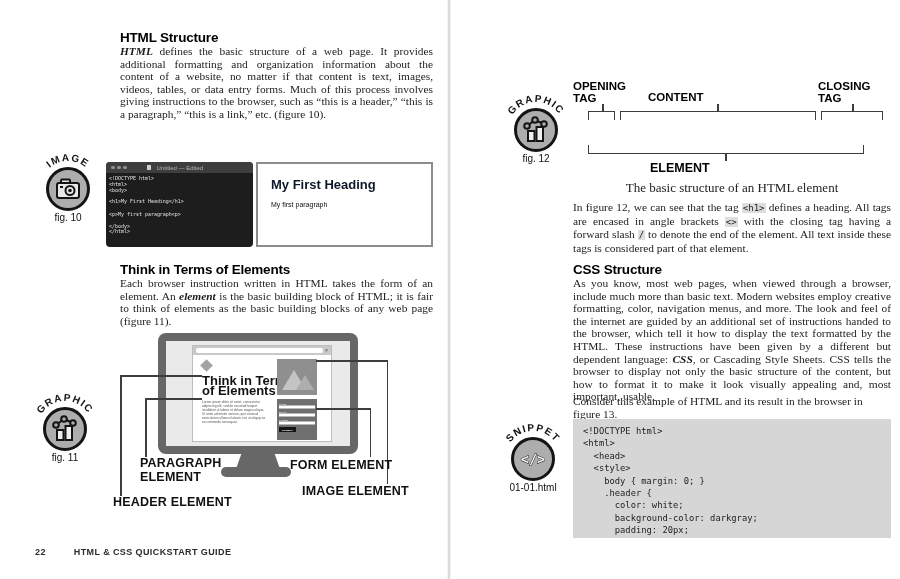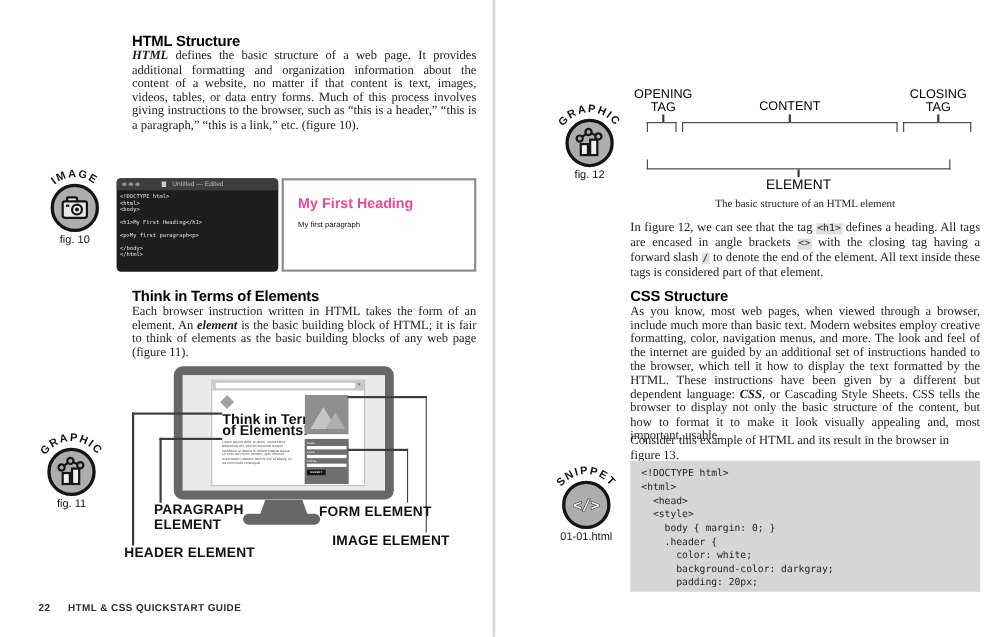--- a/index.html
+++ b/index.html
@@ -35,21 +35,21 @@
             background:#1d1d1d; border-radius:4px; overflow:hidden; }
   #editor-titlebar { height:11px; background:#3e3e3e; display:flex; align-items:center; gap:2.5px; padding:0 5px; }
   .dot { width:3.5px; height:3.5px; border-radius:50%; background:#909090; }
   .doc-icon { width:4px; height:5px; background:#cfcfcf; margin-left:18px; }
   #editor-title { color:#b5b5b5; font-family:"Liberation Sans",sans-serif; font-size:6px; margin-left:3px; }
   #editor-code { color:#e3e3e3; font-family:"DejaVu Sans Mono",monospace; font-size:8px; line-height:9.6px;
                  padding:4px 5px; width:237px; transform:scale(.62); transform-origin:0 0; white-space:pre; }
 
   #browser-demo { position:absolute; left:256px; top:162px; width:177px; height:85px;
                   background:#fff; border:2px solid #8c8c8c; }
-  #bd-heading { font-family:"Liberation Sans",sans-serif; font-weight:bold; font-size:13px; margin:13px 0 0 13px; color:#ec4899; }
+  #bd-heading { font-family:"Liberation Sans",sans-serif; font-weight:bold; font-size:13px; margin:13px 0 0 13px; color:#0f172a; }
   #bd-para { font-family:"Liberation Sans",sans-serif; font-size:7px; margin:9px 0 0 13px; color:#111; }
 
   
   #monitor-frame { position:absolute; left:158px; top:333px; width:200px; height:121px;
                    background:#676767; border-radius:8px; padding:8px; z-index:1; }
   #monitor-screen { width:184px; height:105px; background:#eaeaea; position:relative; }
   #mwindow { position:absolute; left:26px; top:4px; width:140px; height:97px; background:#fff;
              border:0.5px solid #bdbdbd; }
   .m-bar { height:9px; background:#c9c9c9; display:flex; align-items:center; gap:2px; padding:0 3px; }
   .m-url { flex:1; height:4.5px; background:#fff; border-radius:2px; }
@@ -81,62 +81,62 @@
   #cl-form-v   { left:369.5px; top:408px; width:1.5px; height:49px; }
 
   .el-label { position:absolute; font-family:"Liberation Sans",sans-serif; font-weight:bold;
               font-size:12.5px; line-height:14px; letter-spacing:.2px; color:#111; white-space:pre-line; z-index:7; }
   #lbl-paragraph { left:140px; top:456px; }
   #lbl-form { left:290px; top:458px; }
   #lbl-image { left:302px; top:484px; }
   #lbl-header { left:113px; top:495px; }
 
   
-  .d-lab { position:absolute; font-family:"Liberation Sans",sans-serif; font-weight:normal;
-           font-size:11.5px; line-height:11.5px; text-align:center; white-space:pre-line; color:#000; }
+  .d-lab { position:absolute; font-family:"Liberation Sans",sans-serif; font-weight:bold;
+           font-size:11.5px; line-height:11.5px; white-space:pre-line; color:#000; }
   #d-opening { left:573px; top:81px; width:60px; }
   #d-content { left:648px; top:92px; width:140px; }
   #d-closing { left:818px; top:81px; width:70px; }
   .d-tick { position:absolute; width:1.5px; background:#3d3d3d; }
   #dt-o  { left:602px; top:104px; height:7px; }
   #dt-c  { left:717px; top:104px; height:7px; }
   #dt-cl { left:852px; top:104px; height:7px; }
   .d-bracket-top { position:absolute; top:111px; height:9px; border:1.5px solid #3d3d3d; border-bottom:none; }
   #db-o  { left:588px; width:27px; }
   #db-c  { left:620px; width:196px; }
   #db-cl { left:821px; width:62px; }
   #d-code { position:absolute; left:573px; top:123px; width:318px;
             font-family:"DejaVu Sans Mono",monospace; font-size:14.5px; color:#2e2e2e; white-space:pre; }
   #db-el { position:absolute; left:588px; top:145px; width:276px; height:9px;
            border:1.5px solid #3d3d3d; border-top:none; }
   #dt-el { left:725px; top:154px; height:7px; }
   #d-element { left:650px; top:163px; width:152px; font-size:12.5px; }
   #d-caption { position:absolute; left:573px; top:180px; width:318px; text-align:center;
-               font-family:"Liberation Serif",serif; font-size:10px; color:#222; }
+               font-family:"Liberation Serif",serif; font-size:13px; color:#222; }
 
   
   #snippet-box { position:absolute; left:573px; top:419px; width:318px; height:119px;
                  background:#d6d6d6; padding:6px 10px; overflow:hidden;
                  font-family:"DejaVu Sans Mono",monospace; font-size:8.8px; line-height:12.4px; color:#222; }
 
   
   #lp-h1 { left:120px; top:30px; }
   #lp-para1 { left:120px; top:45px; width:313px; }
   #lp-h2 { left:120px; top:262px; }
   #lp-para2 { left:120px; top:277px; width:313px; }
   #rp-para1 { left:573px; top:26px; width:318px; }
   #rp-para2 { left:573px; top:201px; width:318px; }
   #rp-h1 { left:573px; top:262px; }
   #rp-para3 { left:573px; top:277px; width:318px; }
   #rp-para4 { left:573px; top:395px; width:318px; text-align:left; }
 
   
   .footer { position:absolute; top:547px; font-family:"Liberation Sans",sans-serif; font-weight:bold;
             font-size:9px; letter-spacing:.4px; color:#2b2b2b; }
-  #footer-left { left:35px; display:flex; gap:16px;align-items:flex-end; }
+  #footer-left { left:35px; display:flex; gap:28px;align-items:flex-end; }
   #footer-right { left:573px; width:318px; text-align:right; }
   #footer-right .pageno { margin-left:18px; }
 </style>
 </head>
 <body>
 
 <div id="canvas">
   <div id="gutter"></div>
 
   <h2 class="sec-heading" id="lp-h1">HTML Structure</h2>

